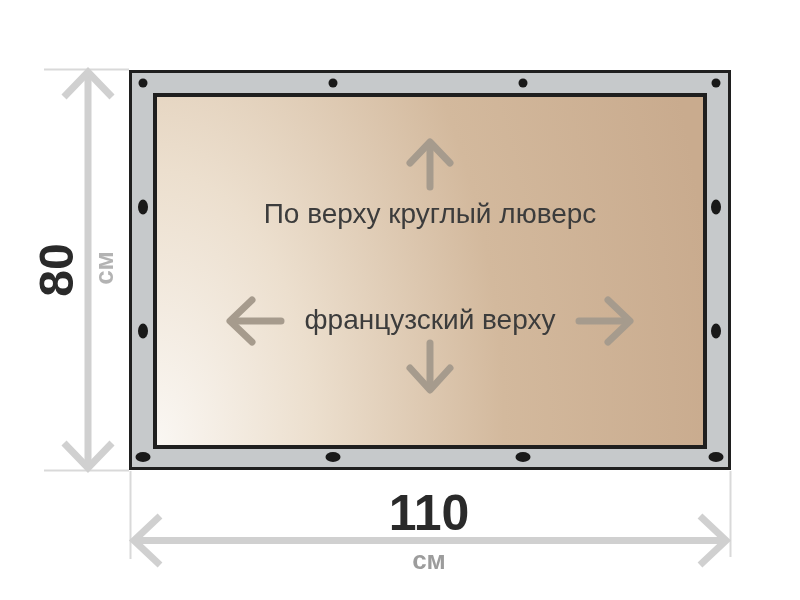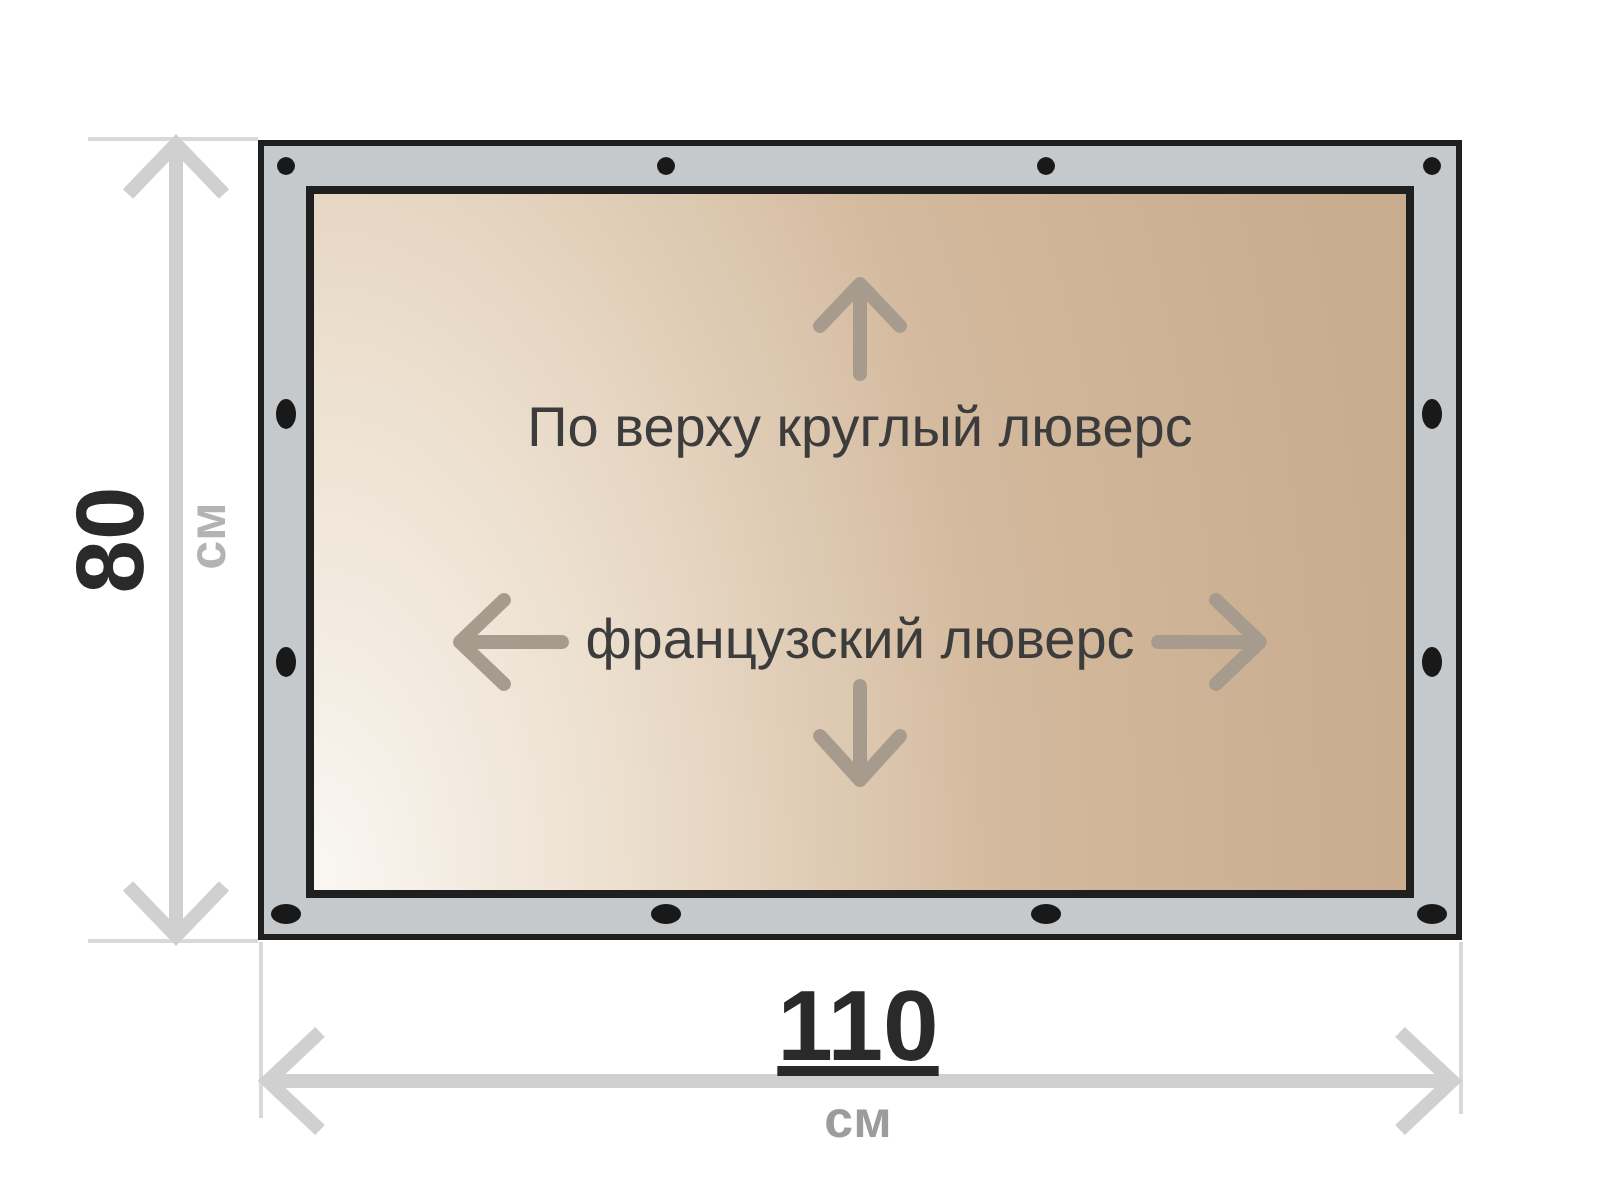--- a/index.html
+++ b/index.html
@@ -30,21 +30,21 @@
   }
   .note.top-note{top:200px;}
   .note.mid1{top:277px;}
   .note.mid2{top:306px;}
   
   .dim-num{
     position:absolute;font-weight:bold;color:#2a2a2a;white-space:nowrap;
     transform:translate(-50%,-50%);
   }
   .dim-num.h{left:56px;top:270px;font-size:48px;transform:translate(-50%,-50%) rotate(-90deg);}
-  .dim-num.w{left:429px;top:513px;font-size:50px;text-decoration:underline;}
+  .dim-num.w{left:429px;top:513px;font-size:50px;}
   .dim-unit{
     position:absolute;font-weight:bold;white-space:nowrap;transform:translate(-50%,-50%);
   }
   .dim-unit.h{left:104px;top:268px;font-size:26px;color:#b3b3b3;transform:translate(-50%,-50%) rotate(-90deg);}
   .dim-unit.w{left:429px;top:560px;font-size:26px;color:#9c9c9c;}
   svg.overlay{position:absolute;left:0;top:0;width:800px;height:600px;}
 </style>
 </head>
 <body>
 
@@ -105,20 +105,20 @@
         <polyline points="252,300 230,321 252,342"></polyline>
       </g>
       <g>
         <line x1="579" y1="321" x2="627" y2="321"></line>
         <polyline points="608,300 630,321 608,342"></polyline>
       </g>
     </g>
   </svg>
 
   <div class="note top-note">По верху круглый люверс</div>
-  <div class="note mid2">французский люверс</div>
+  <div class="note mid2">французский верху</div>
 
   <div class="dim-num h">80</div>
   <div class="dim-unit h">см</div>
   <div class="dim-num w">110</div>
   <div class="dim-unit w">см</div>
 
 </div>
 
 </body></html>

